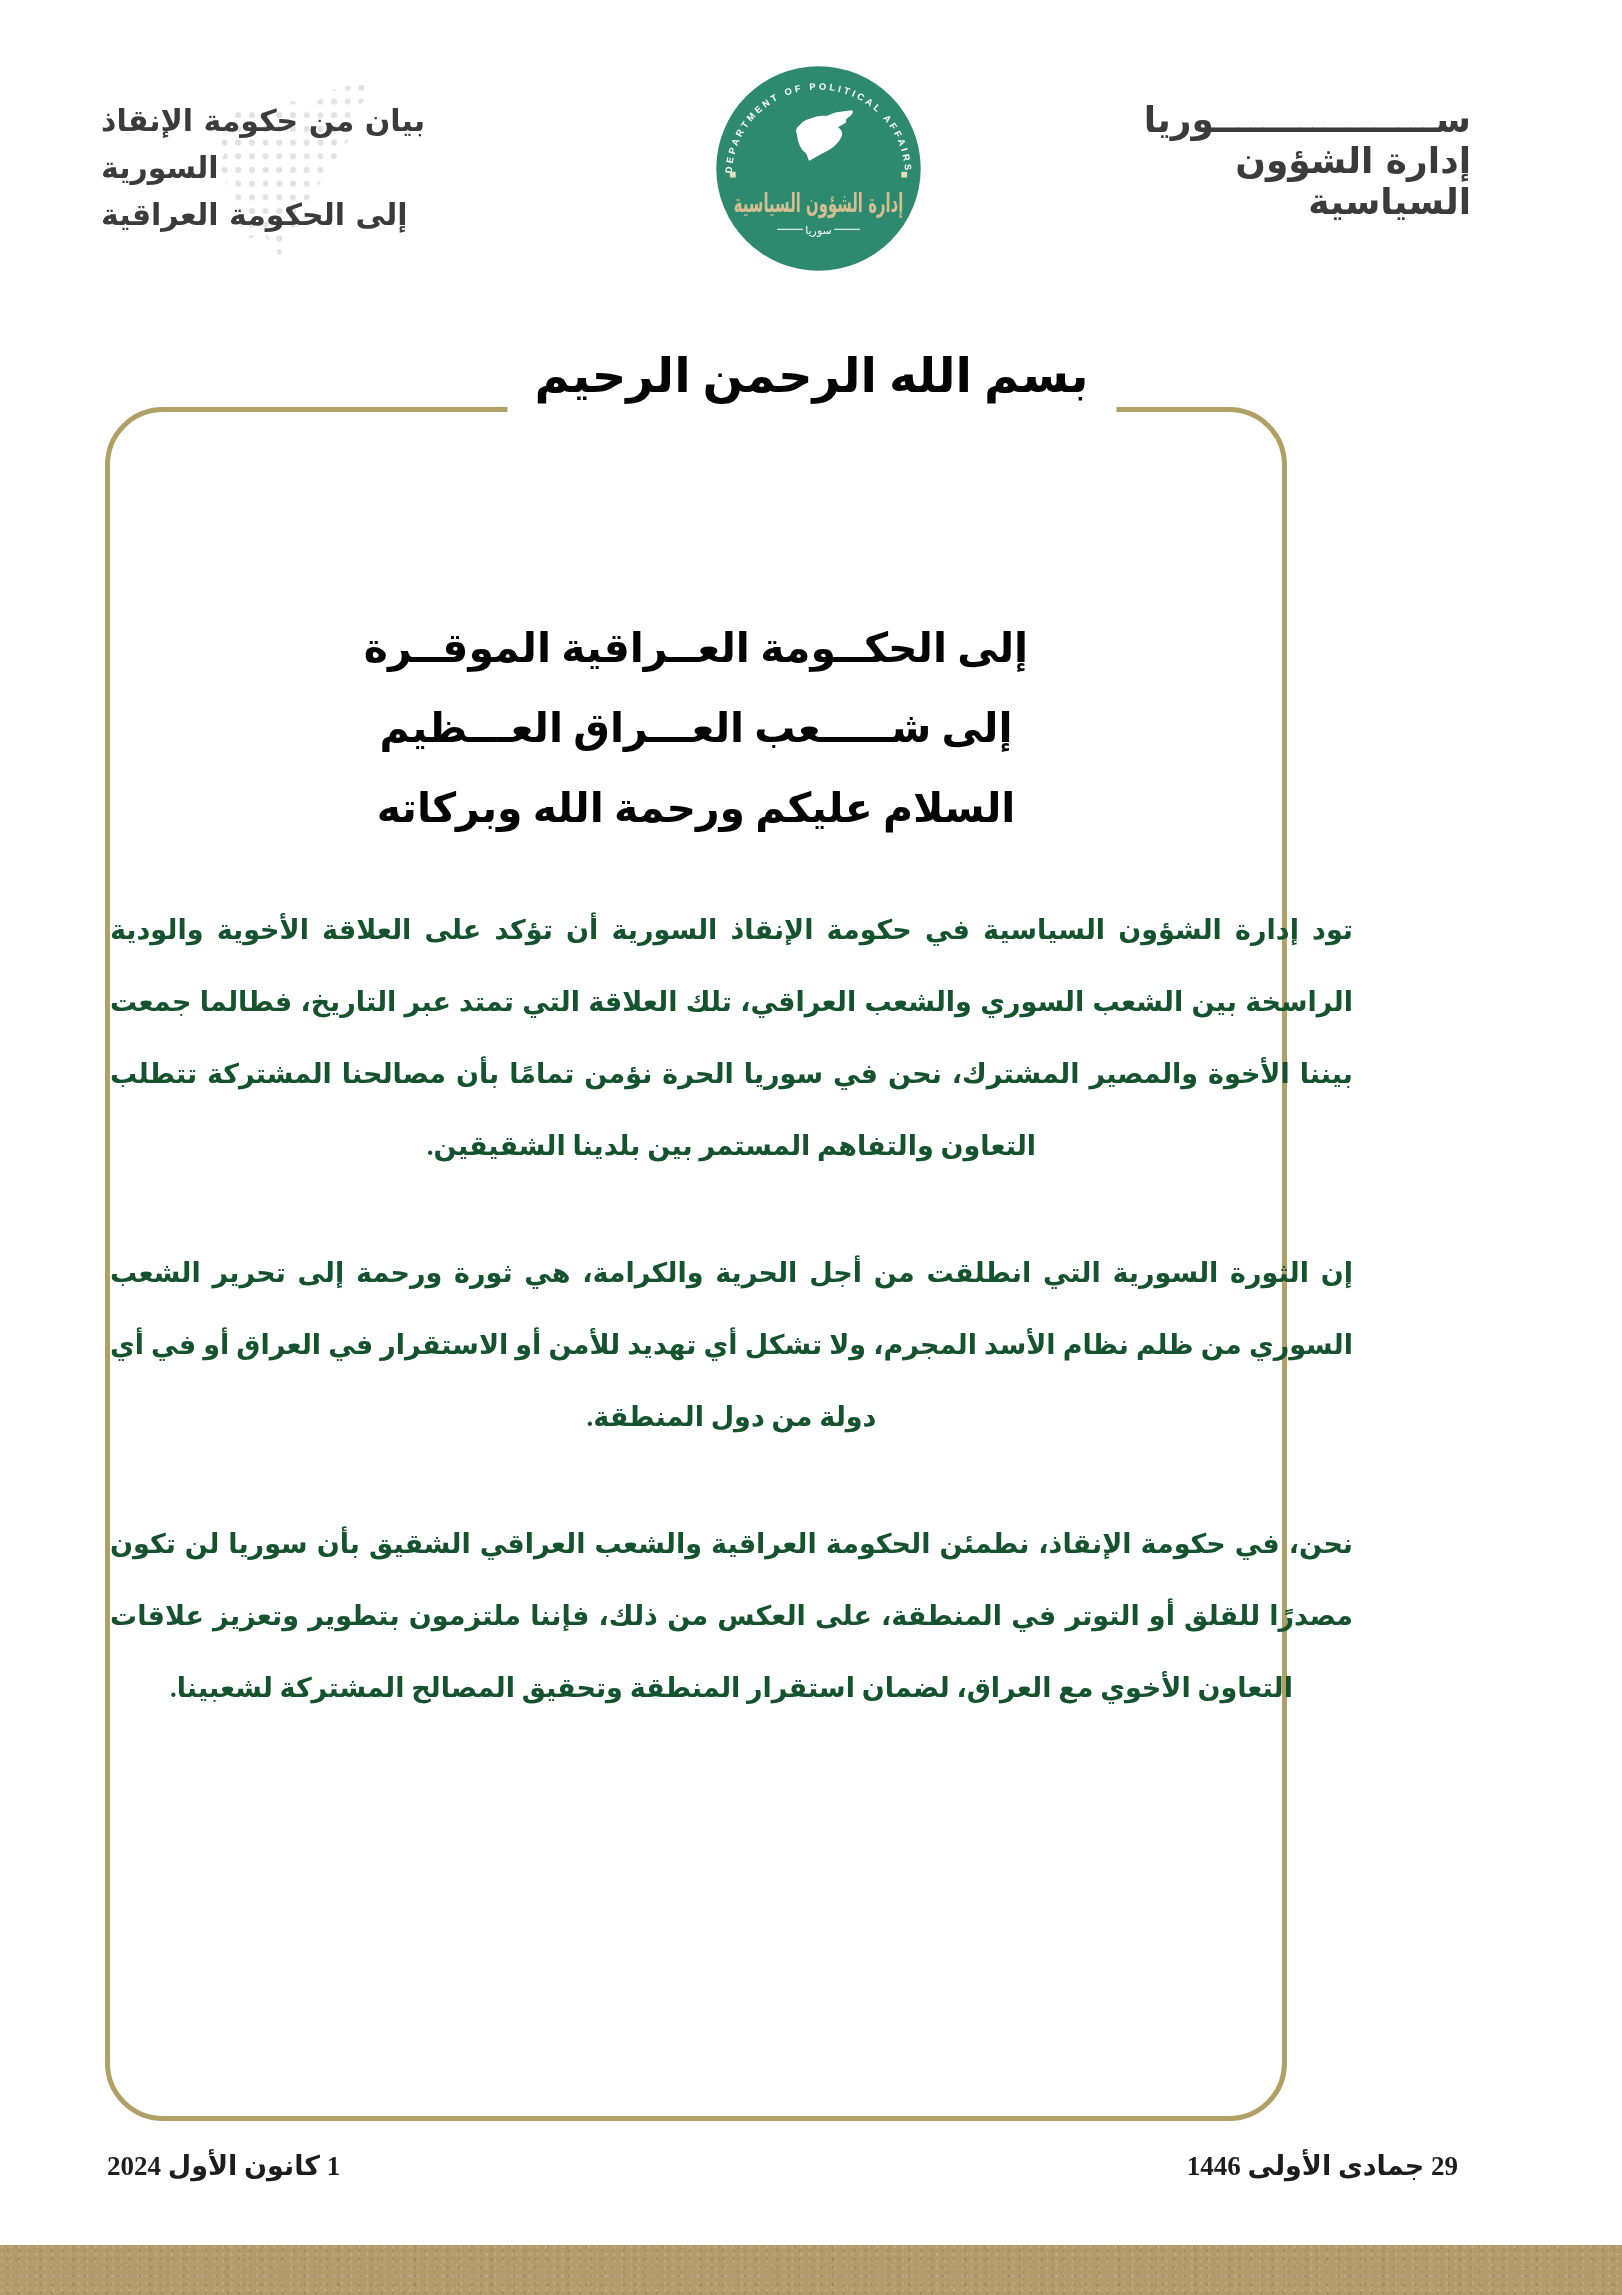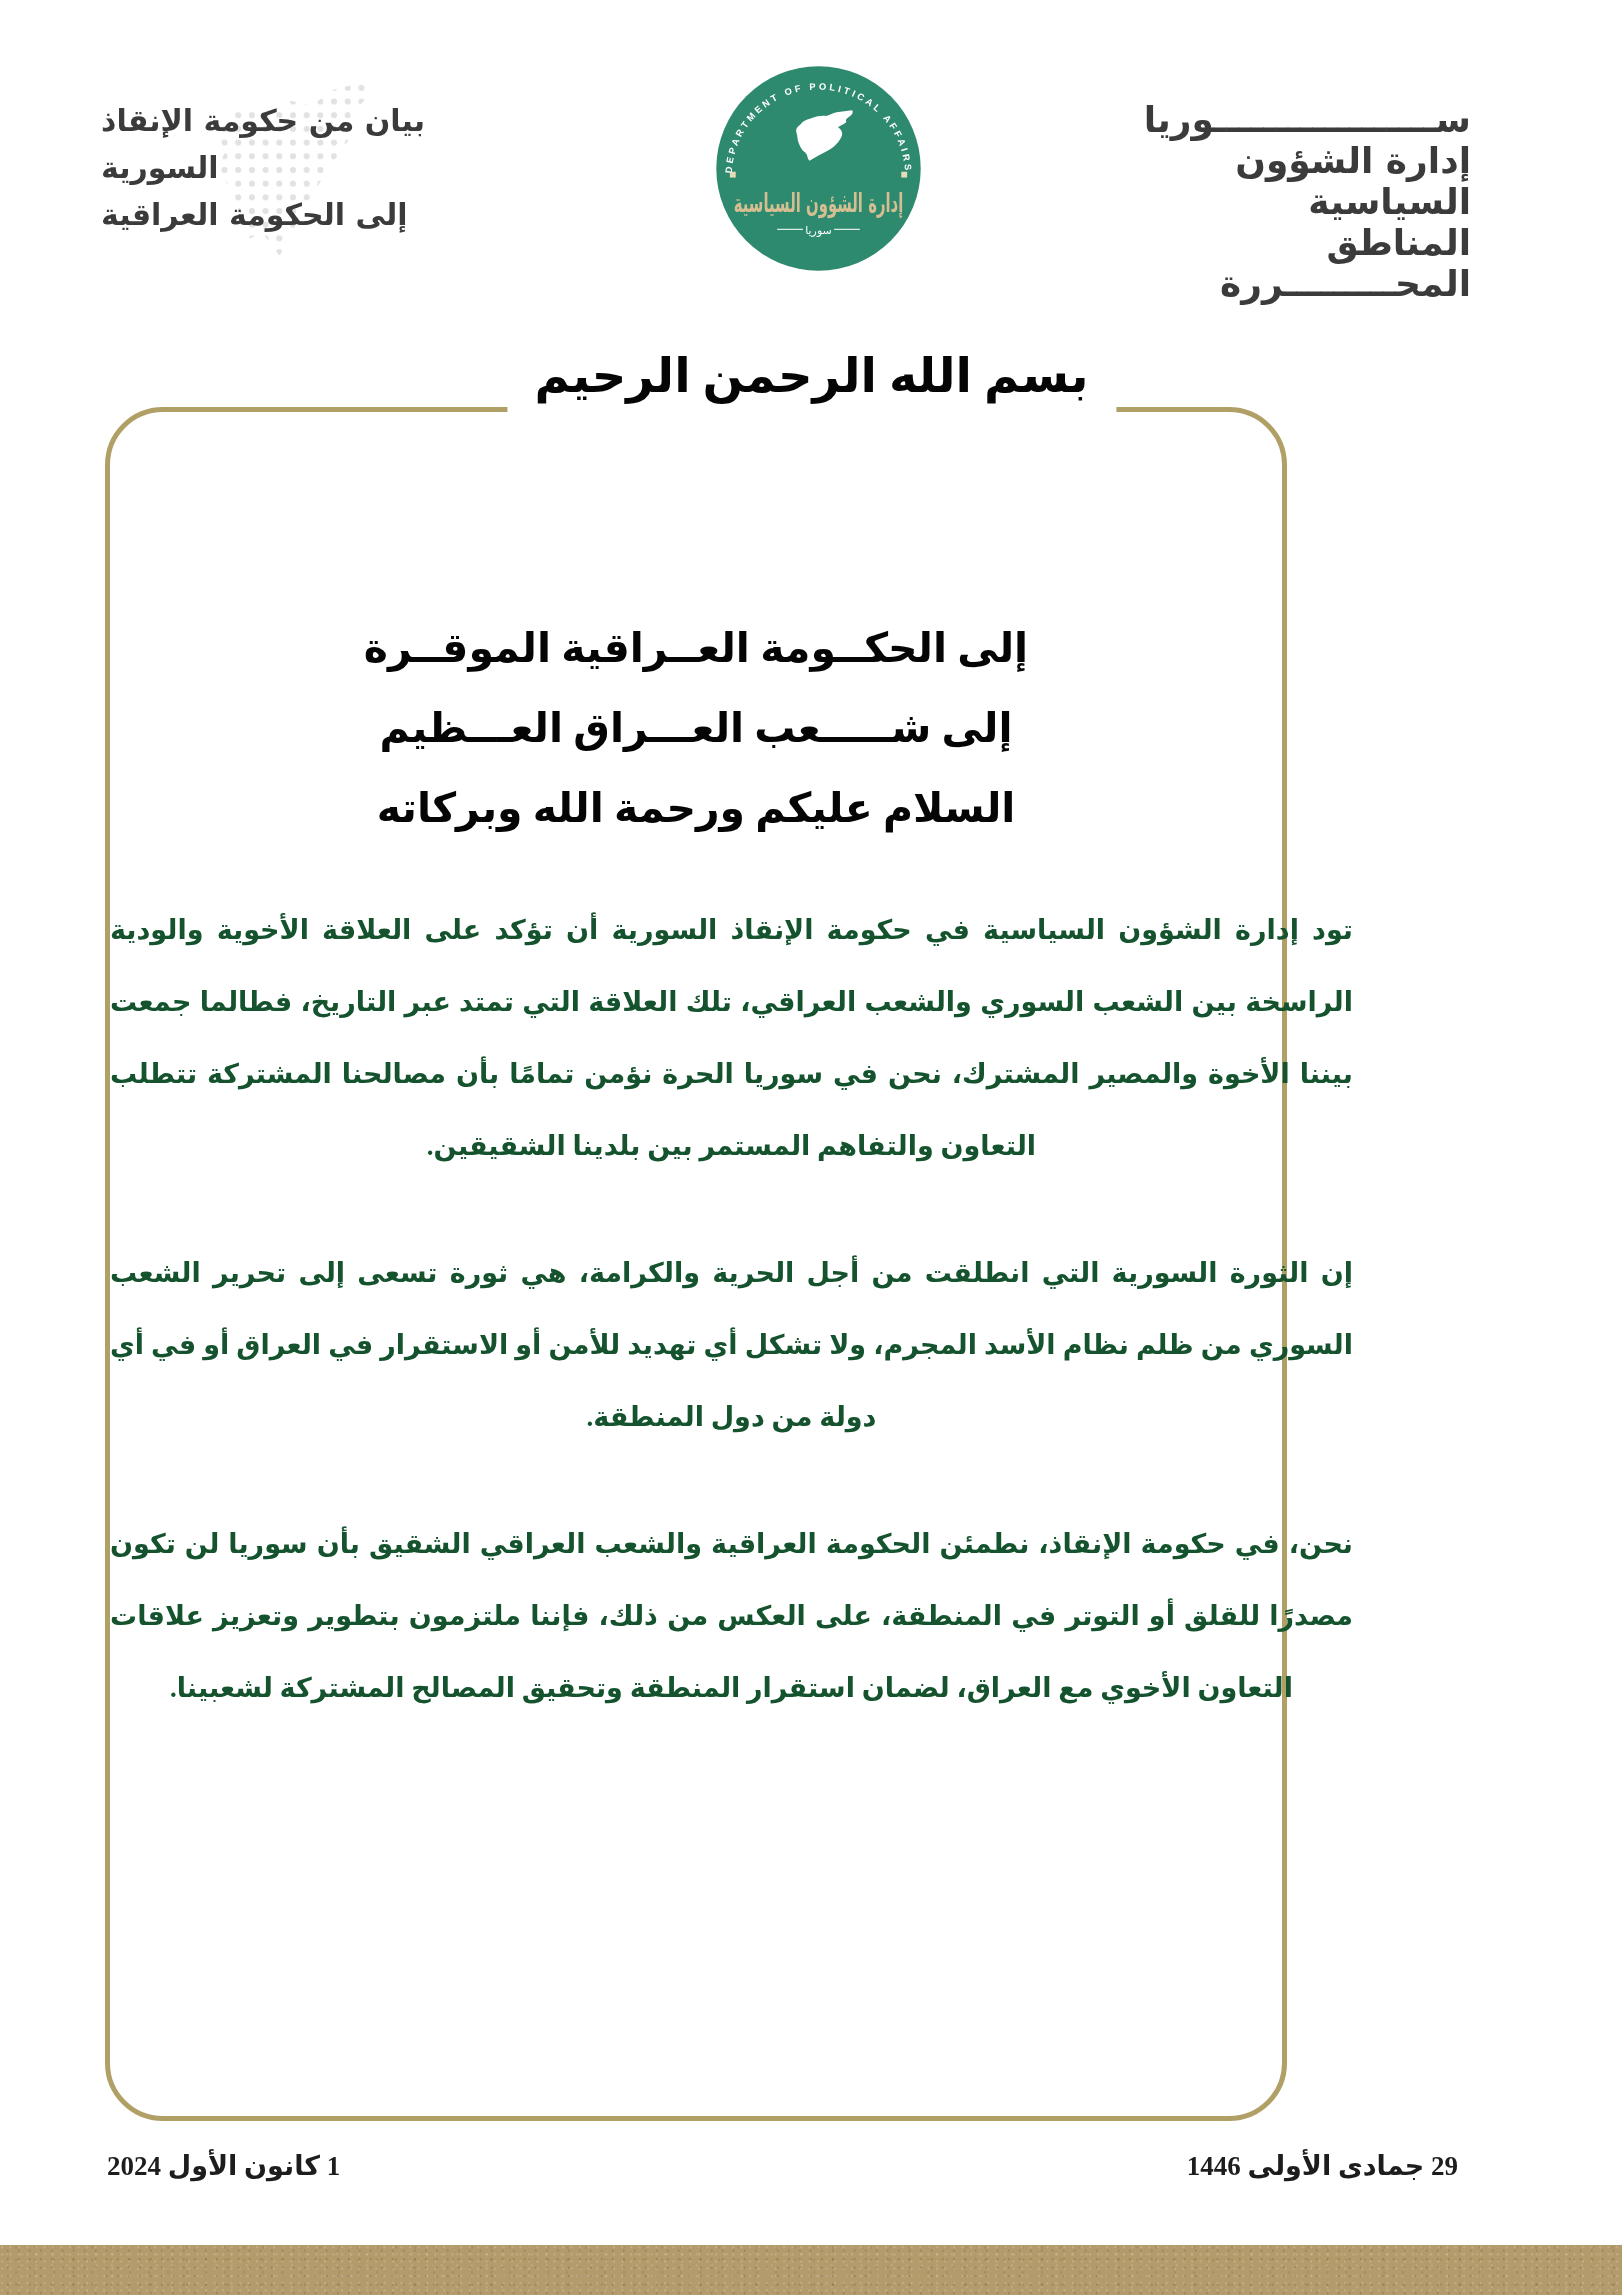--- a/index.html
+++ b/index.html
@@ -93,21 +93,20 @@
 <div class="hdr-dots"></div>
 
 <div class="hdr-left">
   <div>بيان من حكومة الإنقاذ السورية</div>
   <div>إلى الحكومة العراقية</div>
 </div>
 
 <div class="hdr-right">
   <div>ســــــــــــــــــوريا</div>
   <div>إدارة الشؤون السياسية</div>
-  <div>المناطق المحـــــــــررة</div>
 </div>
 
 <div class="logo">
   <svg viewBox="0 0 320 320" width="207" height="207">
     <circle cx="160" cy="160" r="158" fill="#2e8a6e"></circle>
     <defs>
       <path id="ringArc" d="M 26,172 A 134,134 0 1 1 294,172" fill="none"></path>
     </defs>
     <text font-family="Liberation Sans, sans-serif" font-size="14.5" font-weight="700" letter-spacing="4.6" fill="#ffffff" text-anchor="middle">
       <textPath href="#ringArc" startOffset="50%">DEPARTMENT OF POLITICAL AFFAIRS</textPath>
@@ -129,21 +128,21 @@
 <div class="basmala">بسم الله الرحمن الرحيم</div>
 
 <div class="frame">
   <div class="letter">
     <div class="heading">
       <div>إلى الحكــومة العــراقية الموقــرة</div>
       <div>إلى شـــــعب العـــراق العـــظيم</div>
       <div>السلام عليكم ورحمة الله وبركاته</div>
     </div>
     <p class="para first">تود إدارة الشؤون السياسية في حكومة الإنقاذ السورية أن تؤكد على العلاقة الأخوية والودية الراسخة بين الشعب السوري والشعب العراقي، تلك العلاقة التي تمتد عبر التاريخ، فطالما جمعت بيننا الأخوة والمصير المشترك، نحن في سوريا الحرة نؤمن تمامًا بأن مصالحنا المشتركة تتطلب التعاون والتفاهم المستمر بين بلدينا الشقيقين.</p>
-    <p class="para">إن الثورة السورية التي انطلقت من أجل الحرية والكرامة، هي ثورة تسعى إلى تحرير الشعب السوري من ظلم نظام الأسد المجرم، ولا تشكل أي تهديد للأمن أو الاستقرار في العراق أو في أي دولة من دول المنطقة.</p>
+    <p class="para">إن الثورة السورية التي انطلقت من أجل الحرية والكرامة، هي ثورة ورحمة إلى تحرير الشعب السوري من ظلم نظام الأسد المجرم، ولا تشكل أي تهديد للأمن أو الاستقرار في العراق أو في أي دولة من دول المنطقة.</p>
     <p class="para">نحن، في حكومة الإنقاذ، نطمئن الحكومة العراقية والشعب العراقي الشقيق بأن سوريا لن تكون مصدرًا للقلق أو التوتر في المنطقة، على العكس من ذلك، فإننا ملتزمون بتطوير وتعزيز علاقات التعاون الأخوي مع العراق، لضمان استقرار المنطقة وتحقيق المصالح المشتركة لشعبينا.</p>
   </div>
 </div>
 
 <div class="date date-gregorian">1 كانون الأول 2024</div>
 <div class="date date-hijri">29 جمادى الأولى 1446</div>
 
 <div class="footer-band"></div>
 
 

